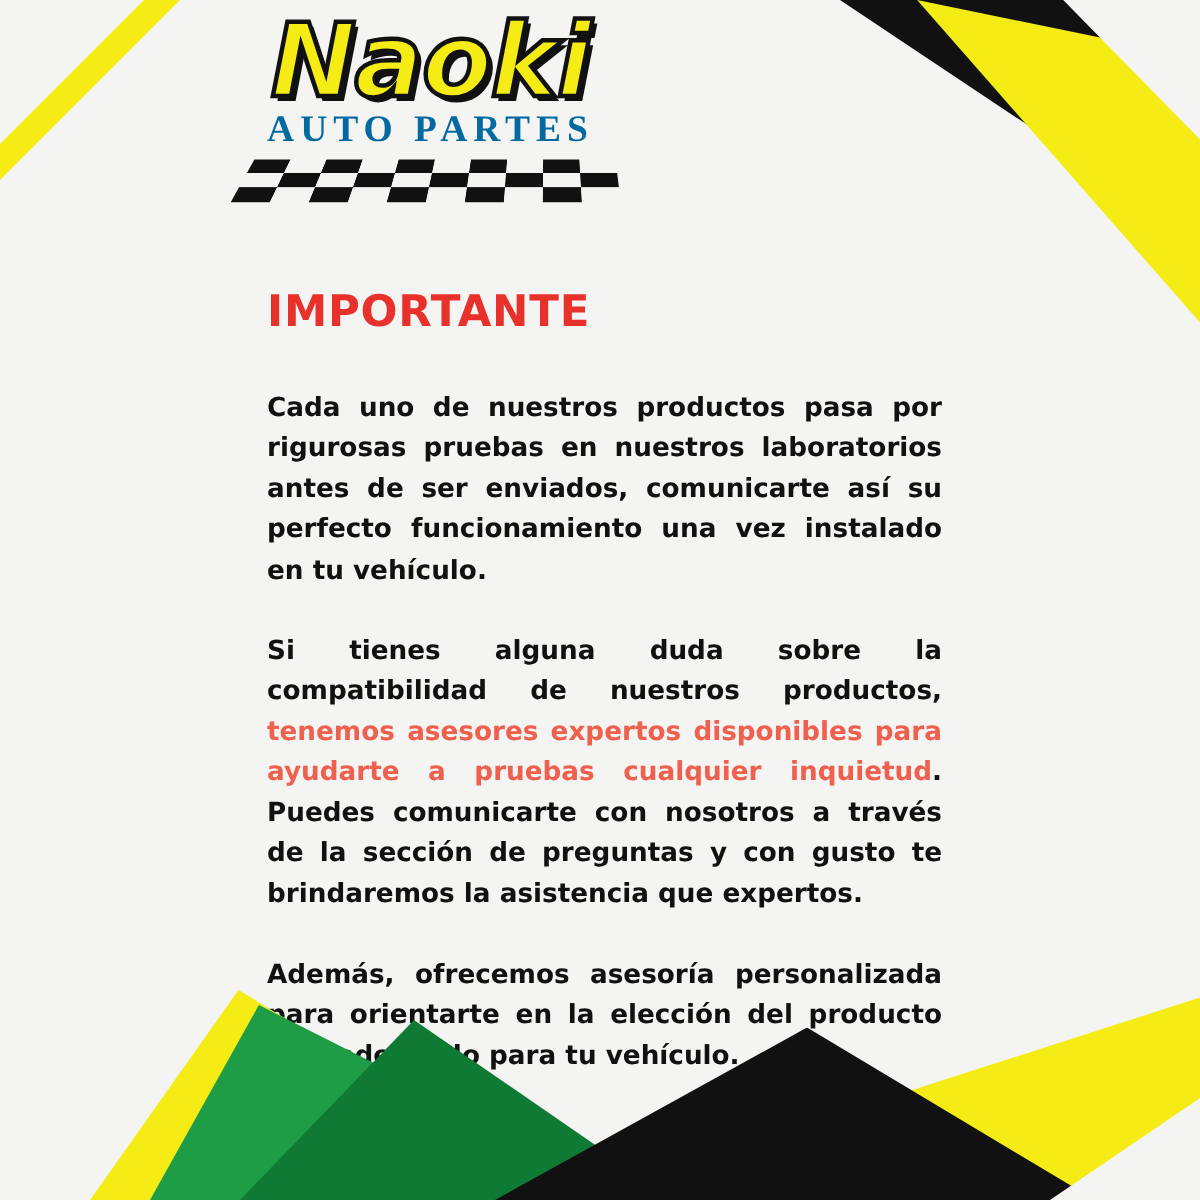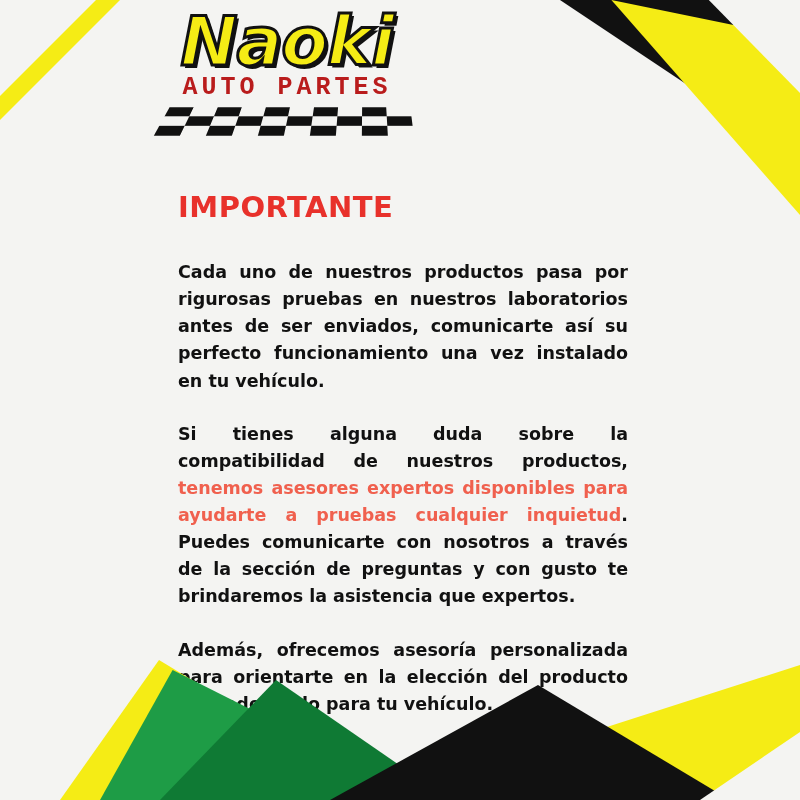--- a/index.html
+++ b/index.html
@@ -115,25 +115,25 @@
     font-weight: bold;
     font-style: italic;
     letter-spacing: -1px;
     color: #f5ec15;
     -webkit-text-stroke: 3px #111111;
     text-shadow: 3px 3px 0 #111111;
     line-height: 1.05;
     margin: 0;
   }
   .logo-sub {
-    font-family: Liberation Mono, monospace;
+    font-family: Liberation Serif, serif;
     font-size: 25px;
     font-weight: bold;
     letter-spacing: 4px;
-    color: #b91c1c;
+    color: #0369a1;
     margin-top: -4px;
   }
   .checker {
     margin: 4px auto 0 auto;
     width: 250px;
     height: 30px;
     transform: skewX(-12deg) perspective(120px) rotateX(18deg);
   }
   .checker-row {
     display: flex;

